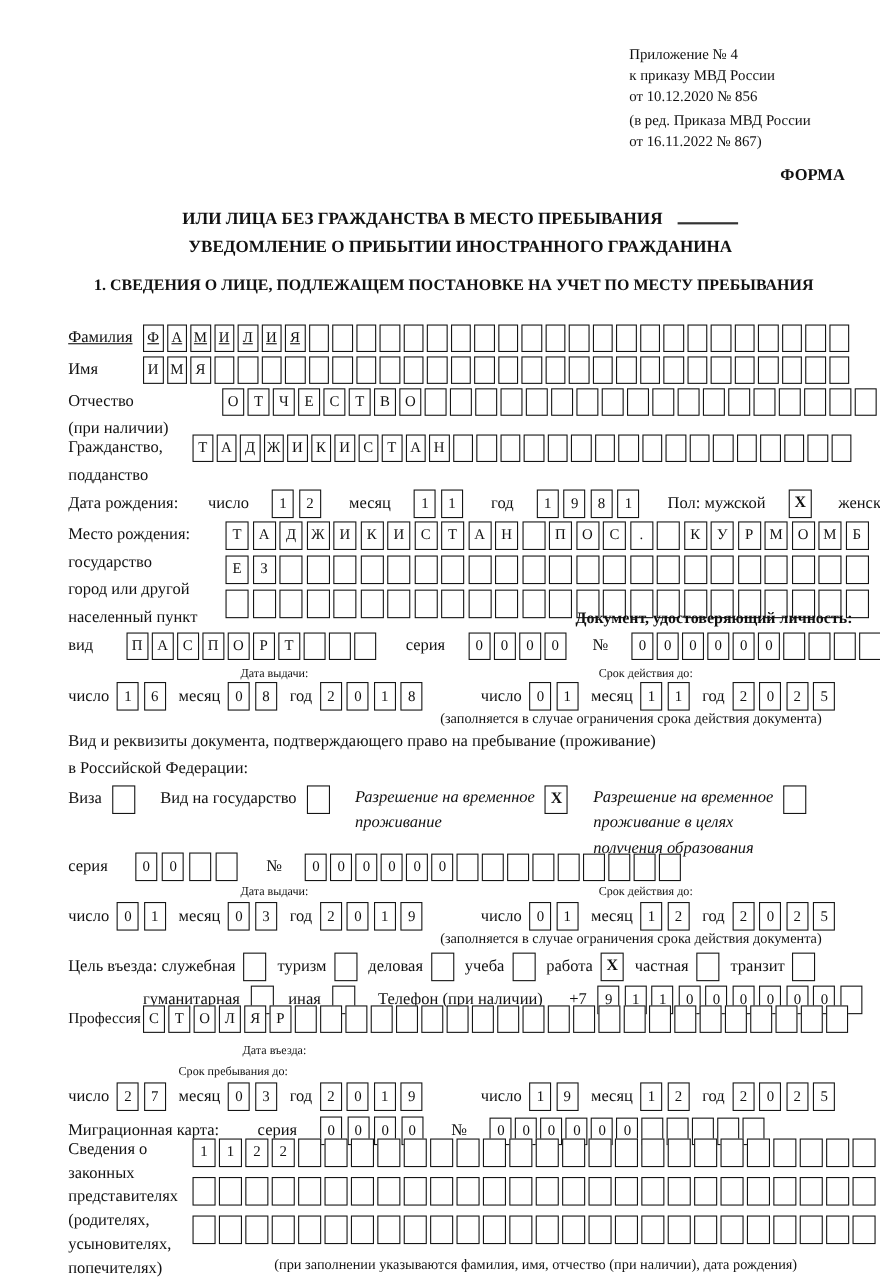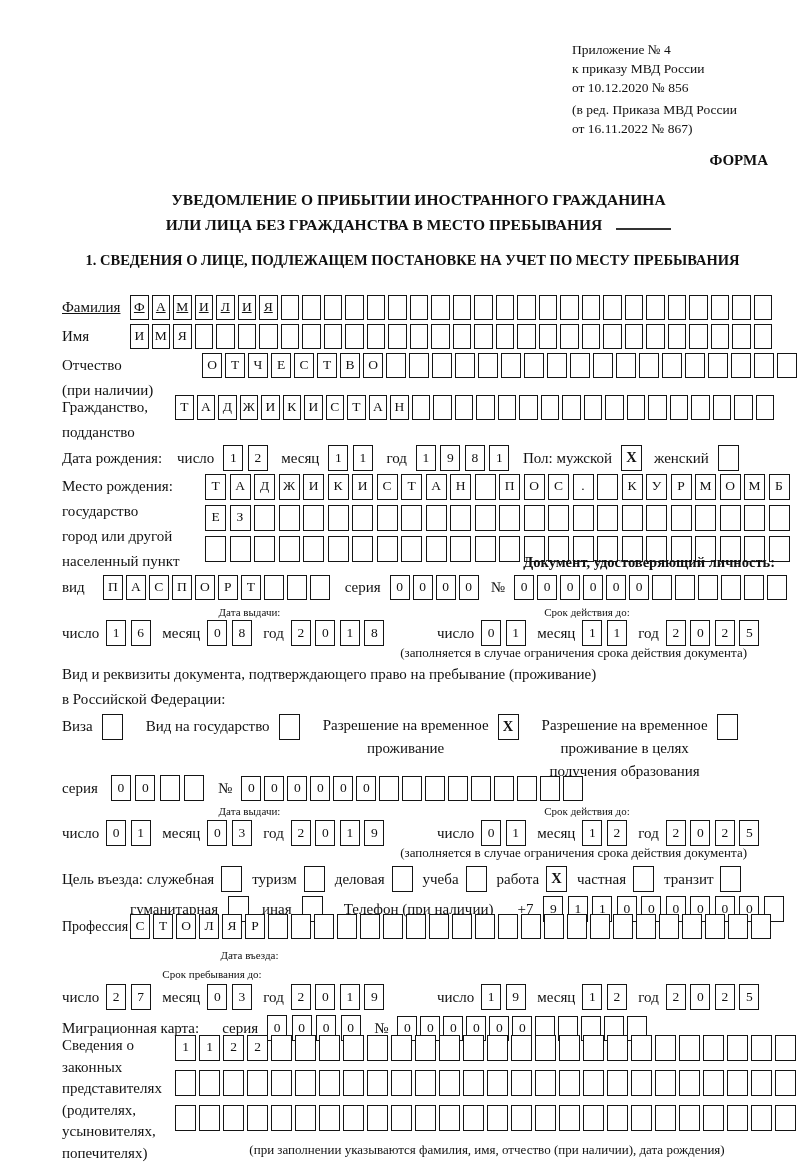--- a/index.html
+++ b/index.html
@@ -17,54 +17,54 @@
   .lw68{width:68px;}.lw113{width:113px;}.lw140{width:140px;}.lw143{width:143px;}
   .cells{display:flex;flex:none;}
   .cell{flex:none;box-sizing:border-box;width:18.5px;height:25px;margin-right:3px;
         border:1.5px solid #151515;background:#fff;text-align:center;
         font-size:13.5px;line-height:22px;}
   .mid  .cell{width:20px;margin-right:3px;}
   .wide .cell{width:21px;margin-right:3.5px;height:26px;}
   .wide2 .cell{width:21px;margin-right:3px;height:26px;}
   .date .cell{width:20px;height:26px;margin-right:4.5px;line-height:23px;}
   .chk  .cell{width:21px;height:26px;line-height:23px;font-size:14.5px;font-weight:bold;}
-  .inline{display:flex;align-items:center;column-gap:9px;}
+  .inline{display:flex;align-items:center;column-gap:21px;}
   .stack{display:flex;flex-direction:column;}
   .stack .cells{margin-bottom:5px;}
   .dochead{text-align:right;font-weight:bold;font-size:14.5px;margin-left:-12px;}
   .hdr2{display:flex;font-size:11px;line-height:19px;}
   .h2l{width:375px;text-align:center;}
   .h2r{width:300px;text-align:center;}
   .dates{display:flex;}
   .dgrp{display:flex;align-items:center;column-gap:7px;}
   .dgl{width:375px;}
   .noteR{font-size:13px;line-height:17px;text-align:right;padding-right:28px;}
   .plain{font-size:15px;line-height:21px;}
   .optrow{display:flex;align-items:flex-start;column-gap:20px;}
   .opt{display:flex;align-items:flex-start;column-gap:9px;}
-  .ctr{text-align:center;white-space:pre-line;line-height:23px;font-size:15px;}
+  .ctr{white-space:pre-line;line-height:23px;font-size:15px;font-style:italic;}
   .repLbl{line-height:21.5px;}
   .repcol .cells{margin-bottom:9px;}
   .repnote{font-size:13px;text-align:center;margin-top:2px;width:624px;}
 </style>
 </head>
 <body>
 
 <div class="page">
 
   <div class="appendix">Приложение № 4
 к приказу МВД России
 от 10.12.2020 № 856</div>
   <div class="appendix amend">(в ред. Приказа МВД России
 от 16.11.2022 № 867)</div>
   <div class="forma">ФОРМА</div>
 
   <div class="title">
+    <div><span>ИЛИ ЛИЦА БЕЗ ГРАЖДАНСТВА В МЕСТО ПРЕБЫВАНИЯ</span><span class="blank"></span></div>
     <div>УВЕДОМЛЕНИЕ О ПРИБЫТИИ ИНОСТРАННОГО ГРАЖДАНИНА</div>
-    <div><span>ИЛИ ЛИЦА БЕЗ ГРАЖДАНСТВА В МЕСТО ПРЕБЫВАНИЯ</span><span class="blank"></span></div>
   </div>
 
   <div class="sec1">1. СВЕДЕНИЯ О ЛИЦЕ, ПОДЛЕЖАЩЕМ ПОСТАНОВКЕ НА УЧЕТ ПО МЕСТУ ПРЕБЫВАНИЯ</div>
 
   <div class="frow" style="margin-top:26px;text-decoration:underline;">
     <div class="lbl lw68">Фамилия</div>
     <div class="cells">
         <span class="cell">Ф</span>
         <span class="cell">А</span>
         <span class="cell">М</span>

